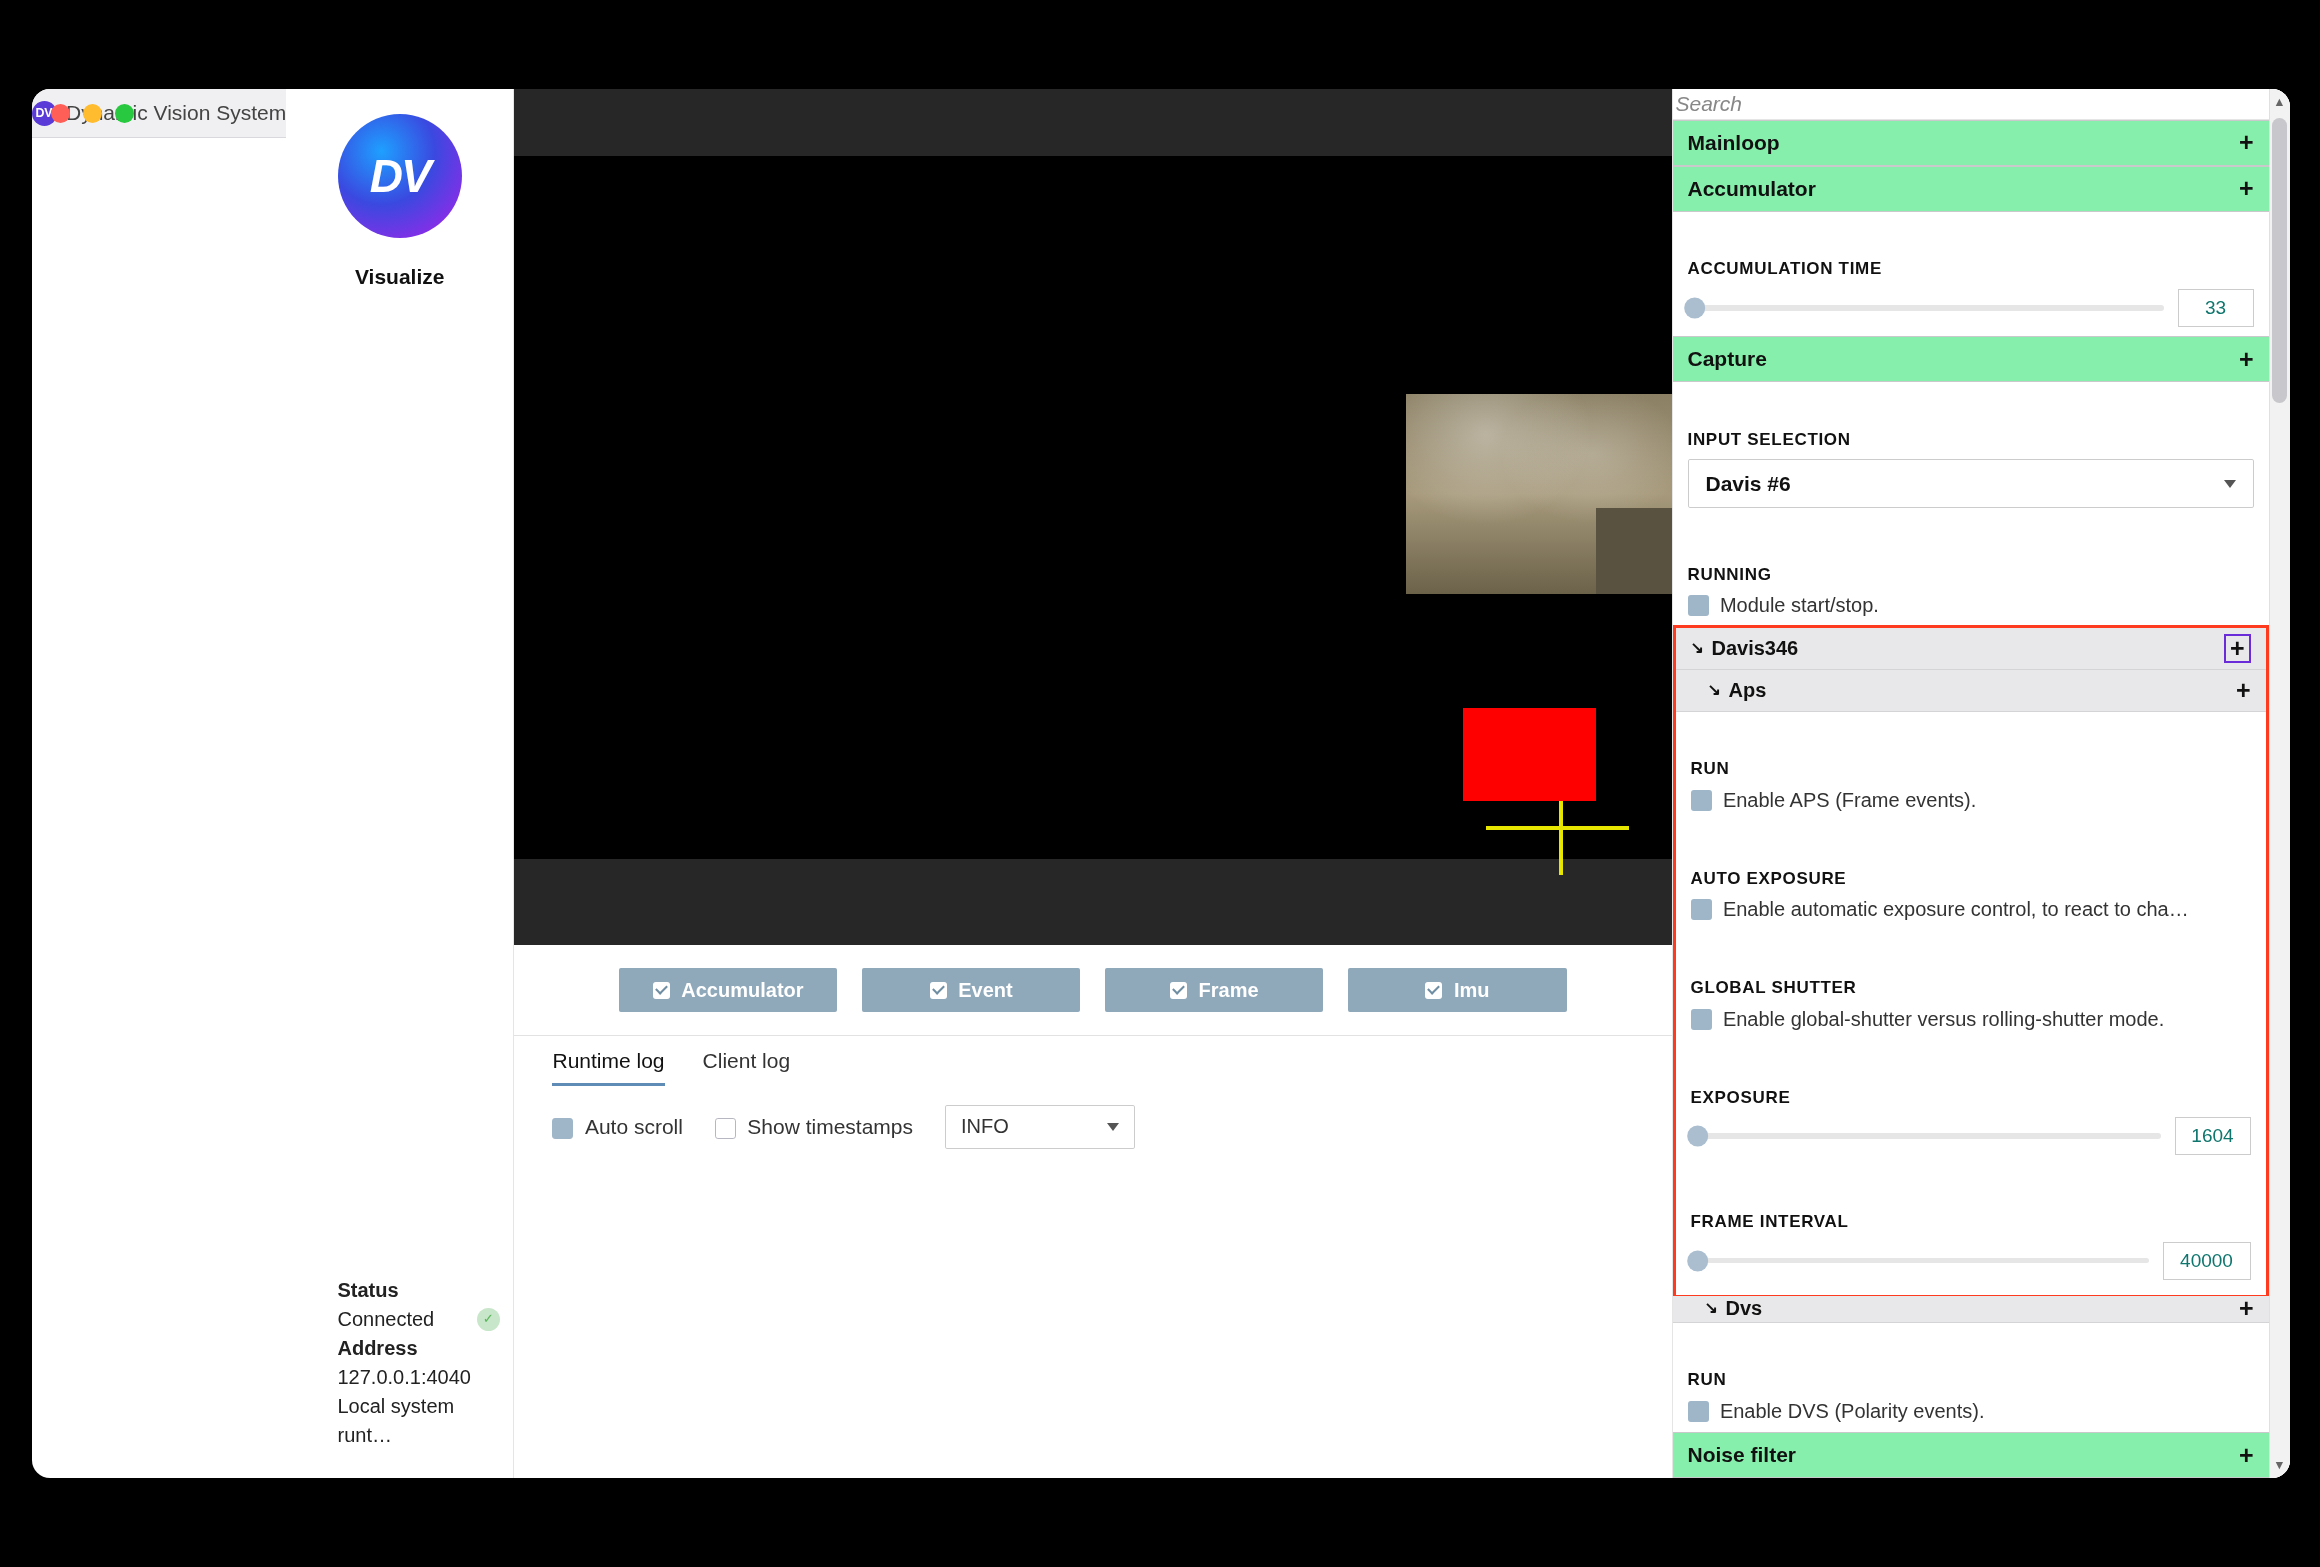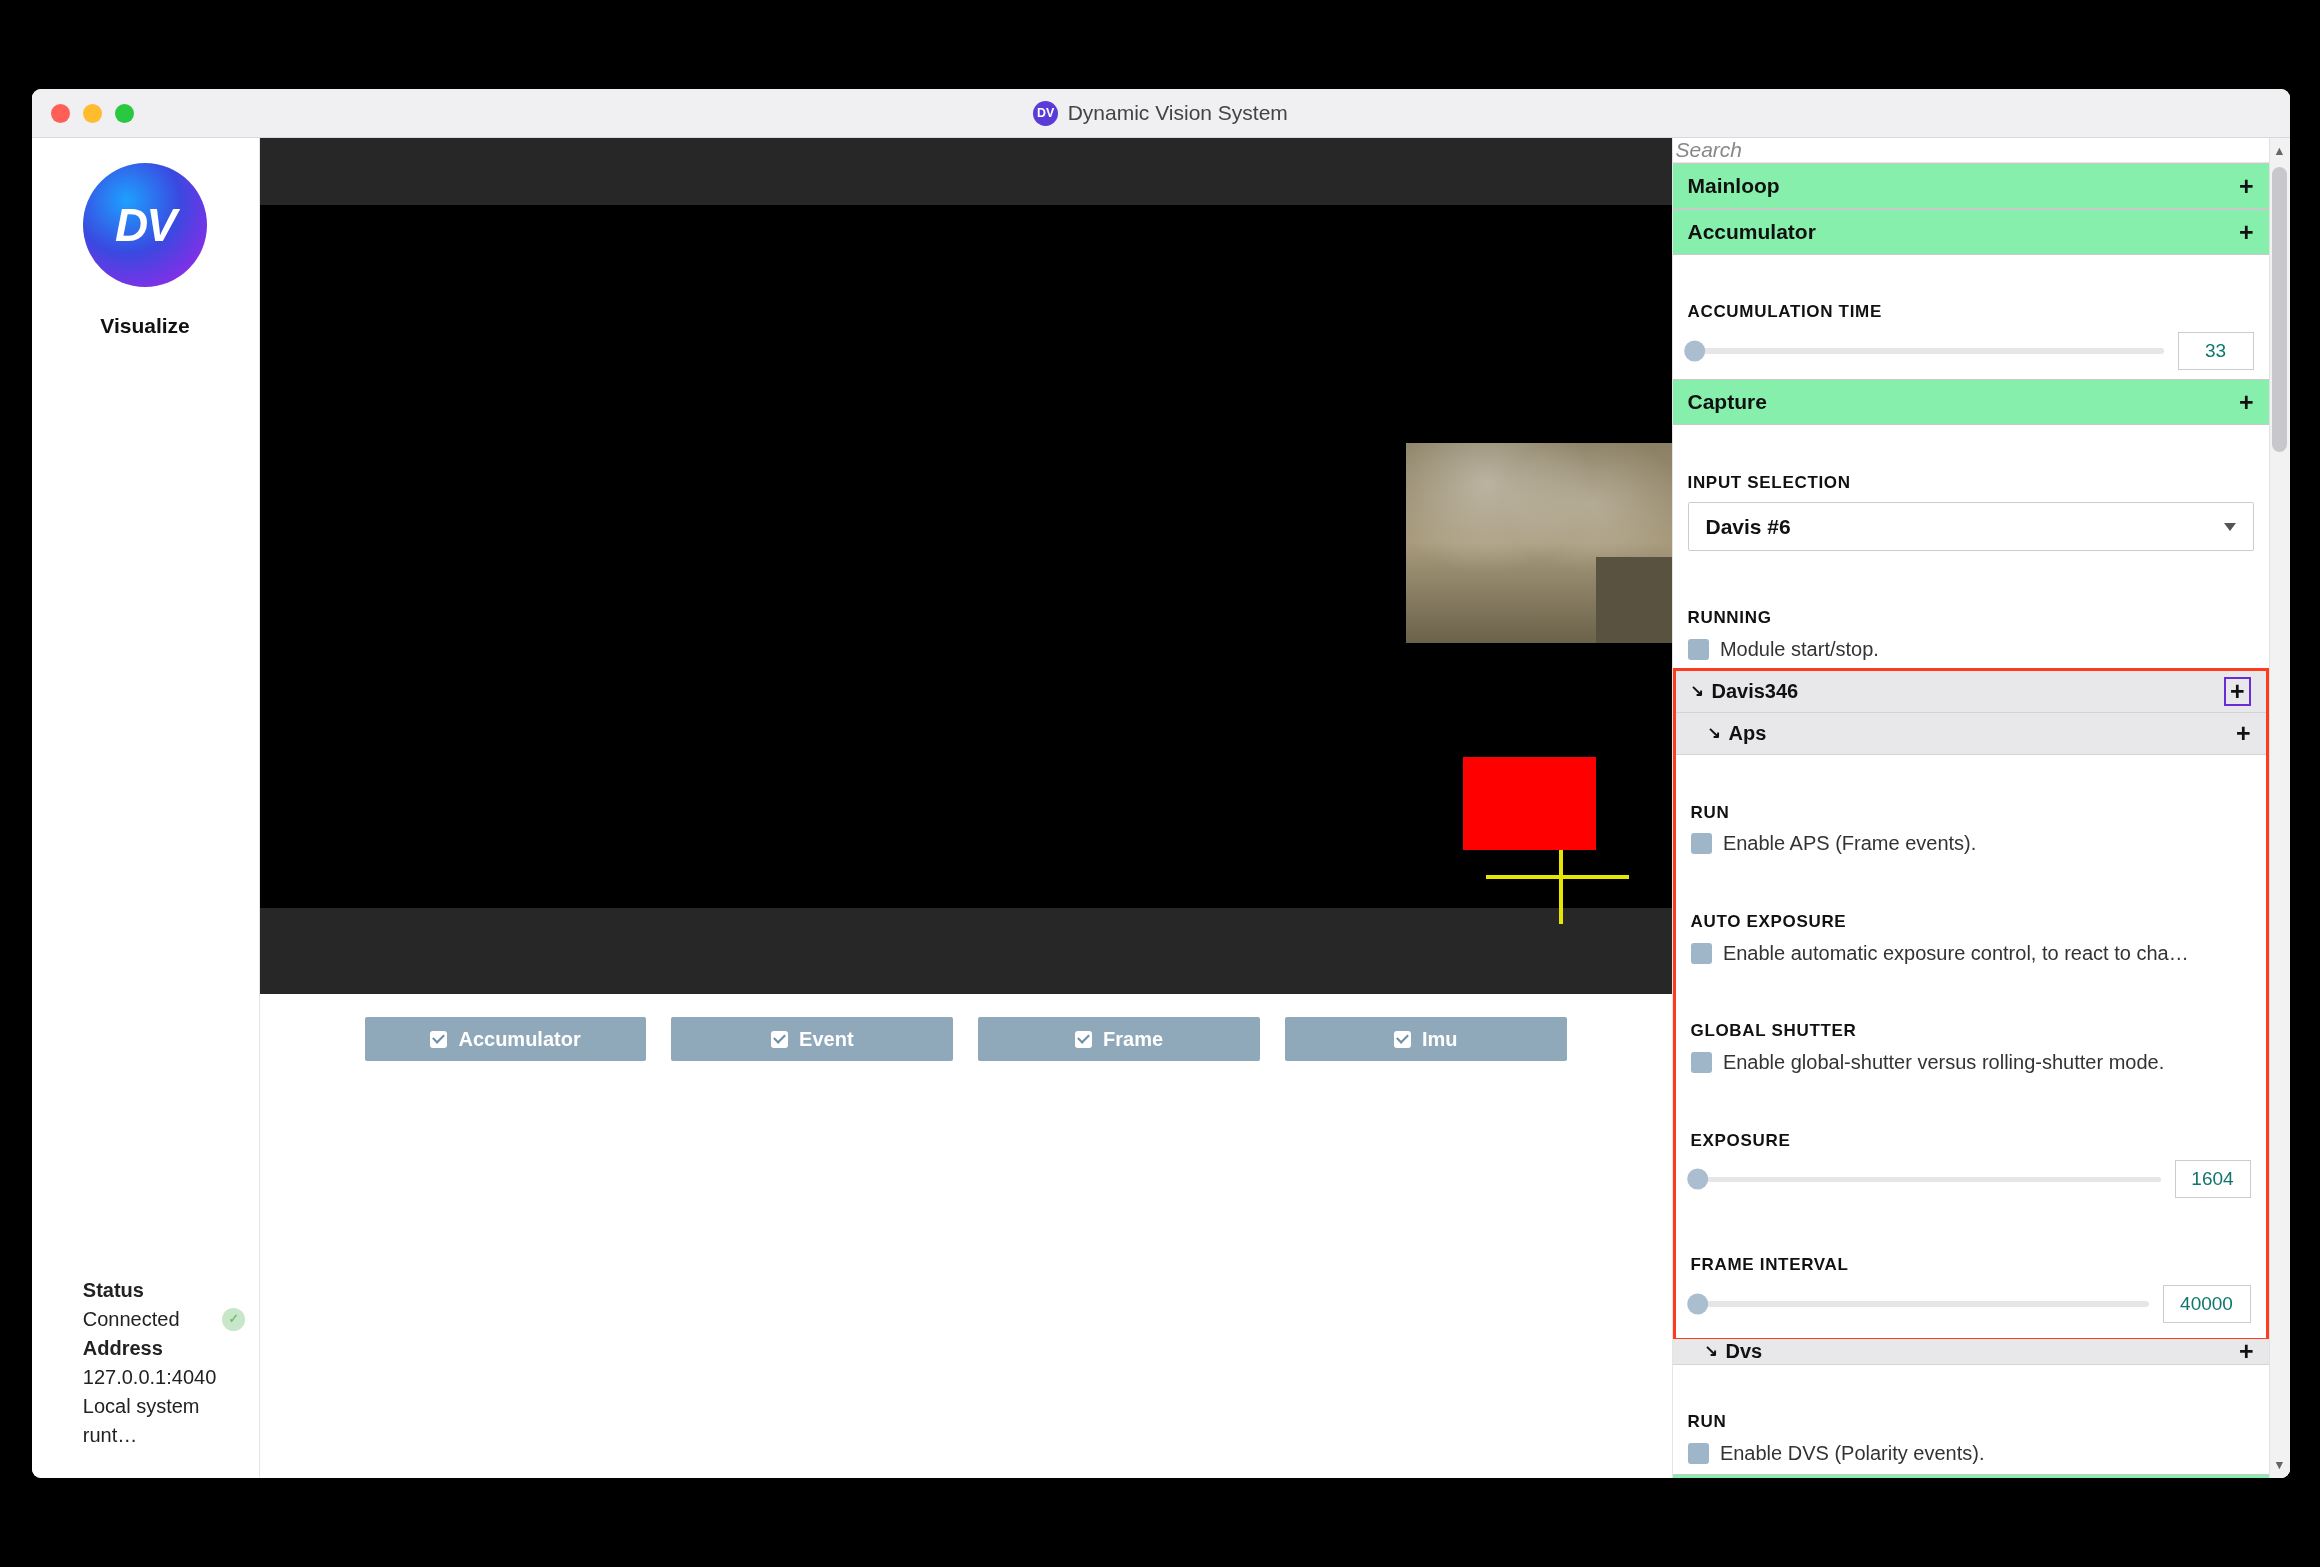--- a/index.html
+++ b/index.html
@@ -1,18 +1,18 @@
 <!DOCTYPE html>
 <html style="font-size:15px"><head>
 <meta charset="utf-8">
 <style>
   * { box-sizing: border-box; margin: 0; padding: 0; }
   html, body { width: 2321px; height: 1567px; font-family: -apple-system, "Helvetica Neue", Arial, sans-serif; background: #000; }
   .stage { width: 2321px; height: 1567px; background: #000; display:flex; align-items:center; justify-content:center; }
-  .window { width: 2258px; height: 1389px; background:#fff; border-radius: 9px; overflow:hidden; box-shadow: 0 19px 57px rgba(0,0,0,0.6); display:flex; flex-direction:column; }
+  .window { width: 2258px; height: 1389px; background:#fff; border-radius: 18px; overflow:hidden; box-shadow: 0 19px 57px rgba(0,0,0,0.6); display:flex; flex-direction:row; }
   .titlebar { height: 49px; background:#f0eff1; border-bottom:1px solid #d9d8dc; display:flex; align-items:center; position:relative; }
   .traffic { position:absolute; left:19px; display:flex; gap:13.3px; }
   .traffic span { width:19px; height:19px; border-radius:50%; display:block; }
   .tl-close { background:#ff5f57; }
   .tl-min { background:#febc2e; }
   .tl-max { background:#28c840; }
   .titlecenter { margin:0 auto; display:flex; align-items:center; gap:9.5px; font-size:21px; color:#444; }
   .title-icon { width:25px; height:25px; border-radius:50%; background:#5a3bd7; display:flex; align-items:center; justify-content:center; color:#fff; font-size:12.4px; font-weight:700; }
   .body { flex:1; display:flex; overflow:hidden; }
 
@@ -145,20 +145,34 @@
           <button class="tab-btn">
               <span class="chk"></span>
               <span>Frame</span>
             </button>
           <button class="tab-btn">
               <span class="chk"></span>
               <span>Imu</span>
             </button>
         </div>
 
+        <div class="log-area">
+          <div class="log-tabs">
+            <div class="log-tab active">Runtime log</div>
+            <div class="log-tab">Client log</div>
+          </div>
+          <div class="log-controls">
+            <label><span class="cb filled"></span><span>Auto scroll</span></label>
+            <label><span class="cb"></span><span>Show timestamps</span></label>
+            <div class="select">
+              <span>INFO</span>
+              <span class="caret-down"></span>
+            </div>
+          </div>
+        </div>
       </div>
 
       <div class="right">
         <div class="panel">
           <div class="search">
             <input placeholder="Search" style="">
           </div>
 
           <div class="section-head">
             <span>Mainloop</span>

